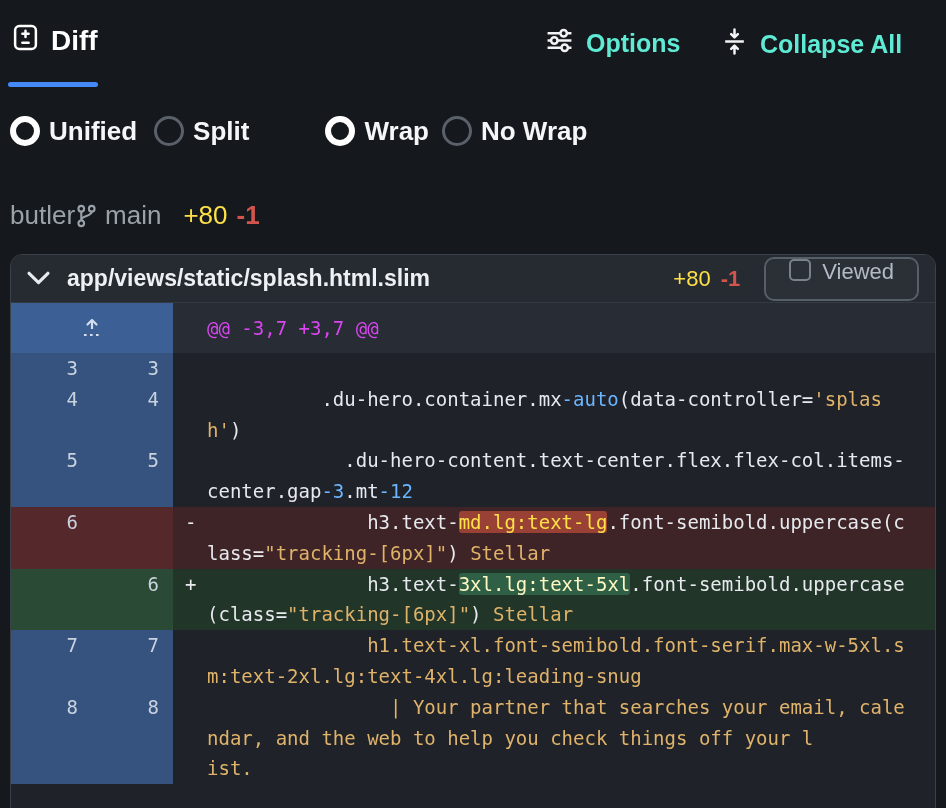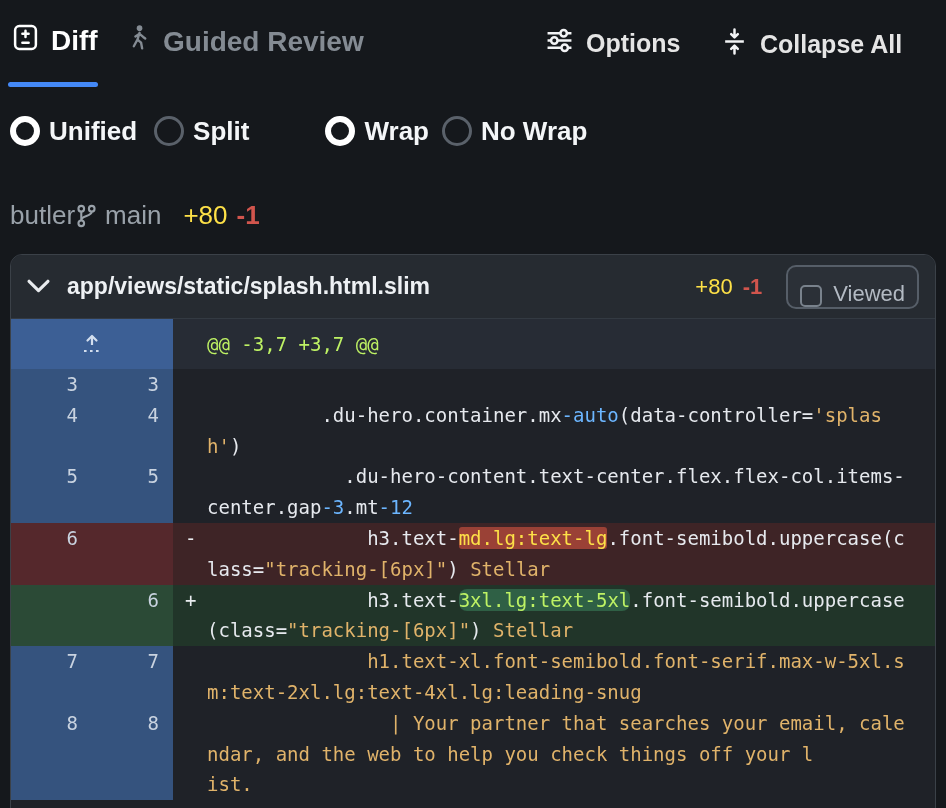--- a/index.html
+++ b/index.html
@@ -10,21 +10,21 @@
     position:relative;
     color:#e6e9ee;
   }
 
   
   .topbar { position:absolute; left:0; top:0; width:946px; height:92px; }
   .tab, .tool { position:absolute; display:flex; align-items:center; cursor:default; }
   .tab-diff { left:12px; top:24px; gap:12px; color:#ffffff; font-size:28px; font-weight:700; }
   .tab-underline { position:absolute; left:8px; top:82px; width:90px; height:5px; border-radius:3px; background:#4489f7; }
   .tab-guided { left:126px; top:24px; gap:12px; color:#848b93; font-size:28px; font-weight:600; }
-  .tool { color:#e5e5e5; font-size:25px; font-weight:700; gap:13px; }
+  .tool { color:#5eead4; font-size:25px; font-weight:700; gap:13px; }
   .tool-options { left:546px; top:28px; }
   .tool-collapse { left:722px; top:28px; }
 
   
   .radios { position:absolute; left:10px; top:113px; height:36px; display:flex; align-items:center; }
   .radio-group { display:flex; align-items:center; gap:9px; }
   .g1 { margin-right:17px; } .g2 { margin-right:76px; } .g3 { margin-right:13px; }
   .radio { width:30px; height:30px; border-radius:50%; flex:none; }
   .radio.on  { border:6px solid #ffffff; background:transparent; }
   .radio.off { border:3px solid #5a616a; background:transparent; }
@@ -38,30 +38,30 @@
   .stat-add { color:#fde047; font-weight:400; }
   .stat-del { color:#d1554d; font-weight:700; }
   .branchbar .stat-add { margin-right:9px; }
 
   
   .card {
     position:absolute; left:10px; top:254px; width:926px; height:600px;
     border:1px solid #3b4148; border-radius:12px; overflow:hidden; background:#1f2228;
   }
   .card-header {
-    height:64px; background:#262b31; display:flex; align-items:center;
+    height:48px; background:#262b31; display:flex; align-items:center;
     padding:0 16px; border-bottom:1px solid #333a42;
   }
   .chev { display:flex; flex:none; }
   .filename { color:#eef1f4; font-size:23px; font-weight:600; margin-left:17px; }
   .spacer { flex:1; }
   .hdr-add { font-size:22px; margin-right:10px; }
   .hdr-del { font-size:22px; margin-right:24px; }
   .viewed-btn {
-    display:flex; align-items:flex-end; gap:11px; height:44px; padding:0 12px;
+    display:flex; align-items:flex-start; gap:11px; height:44px; padding:0 23px;
     border:2px solid #565e68; border-radius:10px; background:#2b3037;
     color:#b3bac3; font-size:22px; font-weight:500; cursor:default;
   }
   .checkbox { width:22px; height:22px; border:2px solid #79828c; border-radius:5px; flex:none; }
 
   
   .diff { font-family:"DejaVu Sans Mono", monospace; font-size:19px; line-height:30.8px; }
   .row { display:flex; }
   .gutter { width:162px; flex:none; display:flex; background:#35537e; color:#c9d3e0; }
   .ln { width:81px; text-align:right; padding-right:14px; }
@@ -76,49 +76,40 @@
   .row.hunk .vline { line-height:50px; }
 
   .row.removed .gutter { background:#55282c; }
   .row.removed .content { background:#3e2426; }
   .row.added .gutter { background:#2b4a36; }
   .row.added .content { background:#213529; }
 
   .tok-p { color:#e6e9ee; }
   .tok-b { color:#6cb6ff; }
   .tok-y { color:#e0b36a;margin-top:24px; }
-  .tok-hunk { color:#bef264; }
+  .tok-hunk { color:#d946ef; }
   .tok-hd { background:#9a4136; border-radius:3px; color:#fde047; }
-  .tok-ha { background:#2f6045; border-radius:8px; color:#bef264; }
+  .tok-ha { background:#2f6045; border-radius:3px; color:#fef9c3; }
 </style>
 </head>
 <body>
 
 <div class="topbar">
   <div class="tab tab-diff">
     <span class="icon">
       <svg width="27" height="27" viewBox="0 0 26 26">
         <rect x="3" y="2" width="20" height="22" rx="4" fill="none" stroke="#ffffff" stroke-width="2.4"></rect>
         <path d="M13 6.5 v6 M10 9.5 h6" stroke="#ffffff" stroke-width="2.4" stroke-linecap="round"></path>
         <path d="M10 18 h6" stroke="#ffffff" stroke-width="2.4" stroke-linecap="round"></path>
       </svg>
     </span>
     <span>Diff</span>
   </div>
   <div class="tab-underline"></div>
 
-  <div class="tab tab-guided">
-    <span class="icon">
-      <svg width="25" height="28" viewBox="0 0 24 27">
-        <circle cx="13" cy="4" r="2.7" fill="#848b93"></circle>
-        <path d="M13 8.5 L11 15 L7.5 21.5 M11 15 L14.5 18 L15.5 23.5 M13 9.5 L9 12 M13 9.5 L16.5 12.5 L18.5 14" stroke="#848b93" stroke-width="2.3" fill="none" stroke-linecap="round" stroke-linejoin="round"></path>
-      </svg>
-    </span>
-    <span>Guided Review</span>
-  </div>
 
   <div class="tool tool-options">
     <span class="icon">
       <svg width="27" height="25" viewBox="0 0 26 24">
         <path d="M1.5 5 h23 M1.5 12 h23 M1.5 19 h23" stroke="#f2f3f5" stroke-width="2.4"></path>
         <circle cx="17" cy="5" r="3.1" fill="#15181c" stroke="#f2f3f5" stroke-width="2.4"></circle>
         <circle cx="8" cy="12" r="3.1" fill="#15181c" stroke="#f2f3f5" stroke-width="2.4"></circle>
         <circle cx="18" cy="19" r="3.1" fill="#15181c" stroke="#f2f3f5" stroke-width="2.4"></circle>
       </svg>
     </span>

